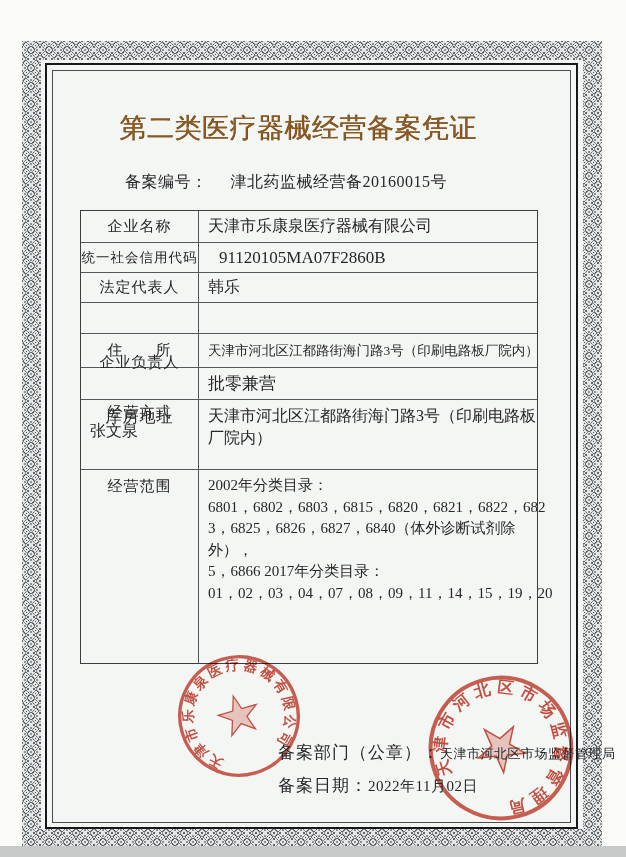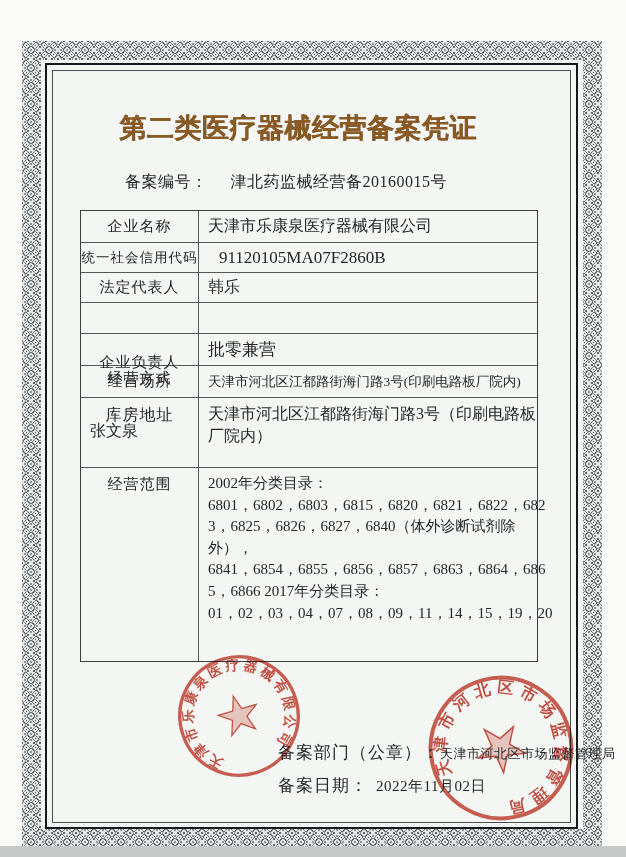--- a/index.html
+++ b/index.html
@@ -30,21 +30,21 @@
     border:2.5px solid #17181c;box-sizing:border-box;
   }
   .frame-inner{
     left:52px;top:70px;width:519px;height:753px;
     border:1px solid #4a4c50;box-sizing:border-box;
   }
 
   
   .title{
     left:0;top:110px;width:596px;text-align:center;
-    font-size:27px;font-weight:bold;letter-spacing:.5px;
+    font-size:27px;font-weight:normal;letter-spacing:.5px;
     color:#8a5a24;text-shadow:.4px .4px 0 #6e4418;
   }
   .regno{left:125px;top:172px;font-size:16px;letter-spacing:.5px;}
   .regno .regval{font-weight:400;margin-left:23px;}
 
   
   .info-table{
     left:80px;top:210px;width:458px;
     border:1.5px solid #3c3e40;box-sizing:border-box;
     background:transparent;
@@ -67,21 +67,21 @@
 
   
   .stamp{mix-blend-mode:multiply;opacity:.88;}
   #stampLeft{left:175px;top:652px;width:128px;height:128px;transform:rotate(-16deg);}
   #stampRight{left:425px;top:672px;width:152px;height:152px;transform:rotate(30deg);}
 
   
   .dept-line{left:278px;top:741px;font-size:17px;letter-spacing:1px;z-index:5;}
   .dept-line .small-val{font-size:13px;letter-spacing:.5px;}
   .date-line{left:278px;top:774px;font-size:17px;letter-spacing:1px;z-index:5;}
-  .date-line .date-val{font-size:15px;margin-left:8px;letter-spacing:.5px;}
+  .date-line .date-val{font-size:15px;margin-left:0;letter-spacing:.5px;}
 
   .bottom-strip{left:0;top:846px;width:626px;height:11px;background:#c6c9c7;}
 </style>
 </head>
 <body>
 
 <div class="abs border-band"></div>
 <div class="abs border-hole"></div>
 <div class="abs frame-outer"></div>
 <div class="abs frame-inner"></div>
@@ -109,47 +109,46 @@
       <div class="t-value" style="font-size: 16px;">
         <div class="v-line">韩乐</div>
       </div>
     </div>
     <div class="t-row" style="height: 31px; flex-direction: column;">
       <div class="t-label" style="font-size: 15px;">企业负责人</div>
       <div class="t-value" style="font-size: 16px;">
         <div class="v-line">张文泉</div>
       </div>
     </div>
+    <div class="t-row" style="height: 34px;">
+      <div class="t-label" style="font-size: 15px;">住　　所</div>
+      <div class="t-value" style="font-size: 13.5px;">
+        <div class="v-line">天津市河北区江都路街海门路3号（印刷电路板厂院内）</div>
+      </div>
+    </div>
     <div class="t-row" style="height: 32px;">
       <div class="t-label" style="font-size: 15px; margin-top: 44px;">经营方式</div>
       <div class="t-value" style="font-size: 17px;">
         <div class="v-line">批零兼营</div>
-      </div>
-    </div>
-    <div class="t-row" style="height: 32px;">
-      <div class="t-label" style="font-size: 15px;">经营场所</div>
-      <div class="t-value" style="font-size: 13.5px;">
-        <div class="v-line">天津市河北区江都路街海门路3号(印刷电路板厂院内)</div>
       </div>
     </div>
     <div class="t-row" style="height: 70px;">
       <div class="t-label top" style="font-size: 16px;">库房地址</div>
       <div class="t-value top" style="font-size: 16px; line-height: 22px;">
         <div class="v-line">天津市河北区江都路街海门路3号（印刷电路板</div>
         <div class="v-line">厂院内）</div>
       </div>
     </div>
     <div class="t-row" style="height: 194px;">
       <div class="t-label top" style="font-size: 15px;">经营范围</div>
       <div class="t-value top" style="font-size: 15px; line-height: 21.6px;">
         <div class="v-line">2002年分类目录：</div>
         <div class="v-line">6801，6802，6803，6815，6820，6821，6822，682</div>
         <div class="v-line">3，6825，6826，6827，6840（体外诊断试剂除</div>
         <div class="v-line">外），</div>
-        <div class="v-line">6841，6854，6855，6856，6857，6863，6864，686</div>
         <div class="v-line">5，6866 2017年分类目录：</div>
         <div class="v-line">01，02，03，04，07，08，09，11，14，15，19，20</div>
       </div>
     </div>
   </div>
 
 <svg class="abs stamp" id="stampLeft" viewBox="0 0 160 160">
     <circle cx="80" cy="80" r="74" fill="none" stroke="#c23a2c" stroke-width="4.2" opacity=".92"></circle>
     <defs>
       <path id="stampLeft-arc" d="M 51 130.2 A 58 58 0 1 1 109 130.2" fill="none"></path>

